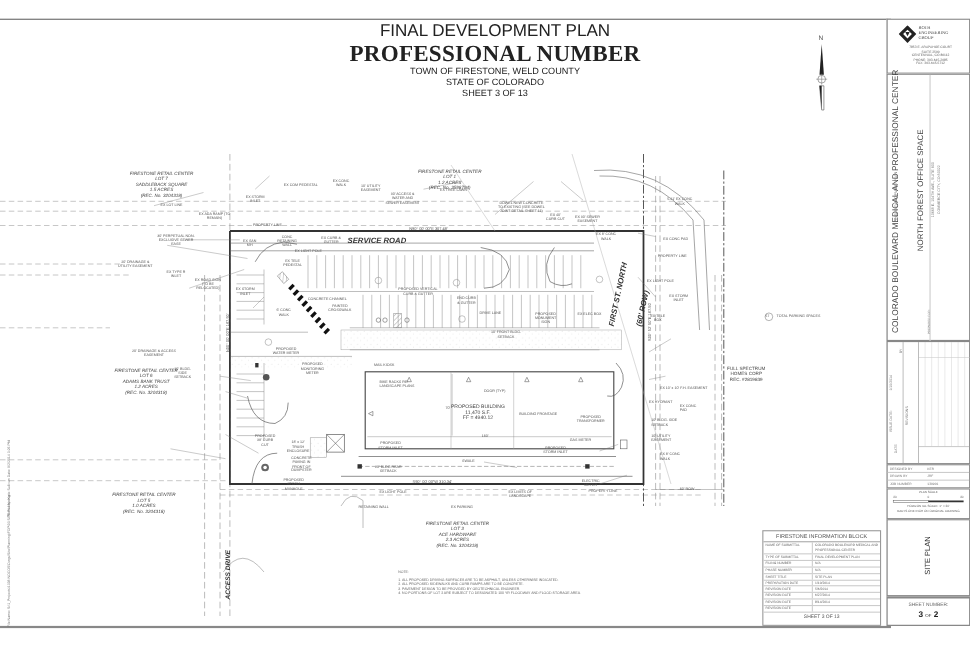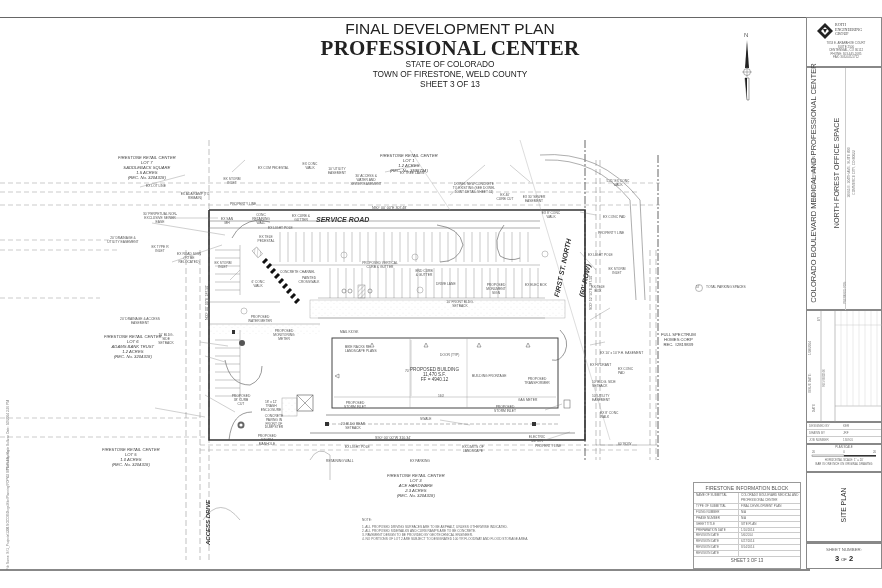--- a/index.html
+++ b/index.html
@@ -45,23 +45,23 @@
 </head>
 <body>
 
 <div class="sheet">
 
   <div class="top-rule"></div>
   <div class="bottom-rule"></div>
 
   <div class="title-block">
     <div class="t-plan">FINAL DEVELOPMENT PLAN</div>
-    <div class="t-main">PROFESSIONAL CENTER</div>
+    <div class="t-main">PROFESSIONAL NUMBER</div>
+    <div class="t-sub">TOWN OF FIRESTONE, WELD COUNTY</div>
     <div class="t-sub">STATE OF COLORADO</div>
-    <div class="t-sub">TOWN OF FIRESTONE, WELD COUNTY</div>
     <div class="t-sub">SHEET 3 OF 13</div>
   </div>
 
   <div class="sidefile">
     <span style="left:0; top:180px;">File Name: S:\1_Projects\1308 NOCOS\Dwgs\Site\Planning\FDP\03 SITE PLAN.dwg</span>
     <span style="left:0; top:80px;">Plotted by: Katie Sullivan   Date: 9/2/2014 3:26 PM</span>
   </div>
 
   <svg class="plan" width="806" height="570" viewBox="0 0 806 570">
     <defs>

